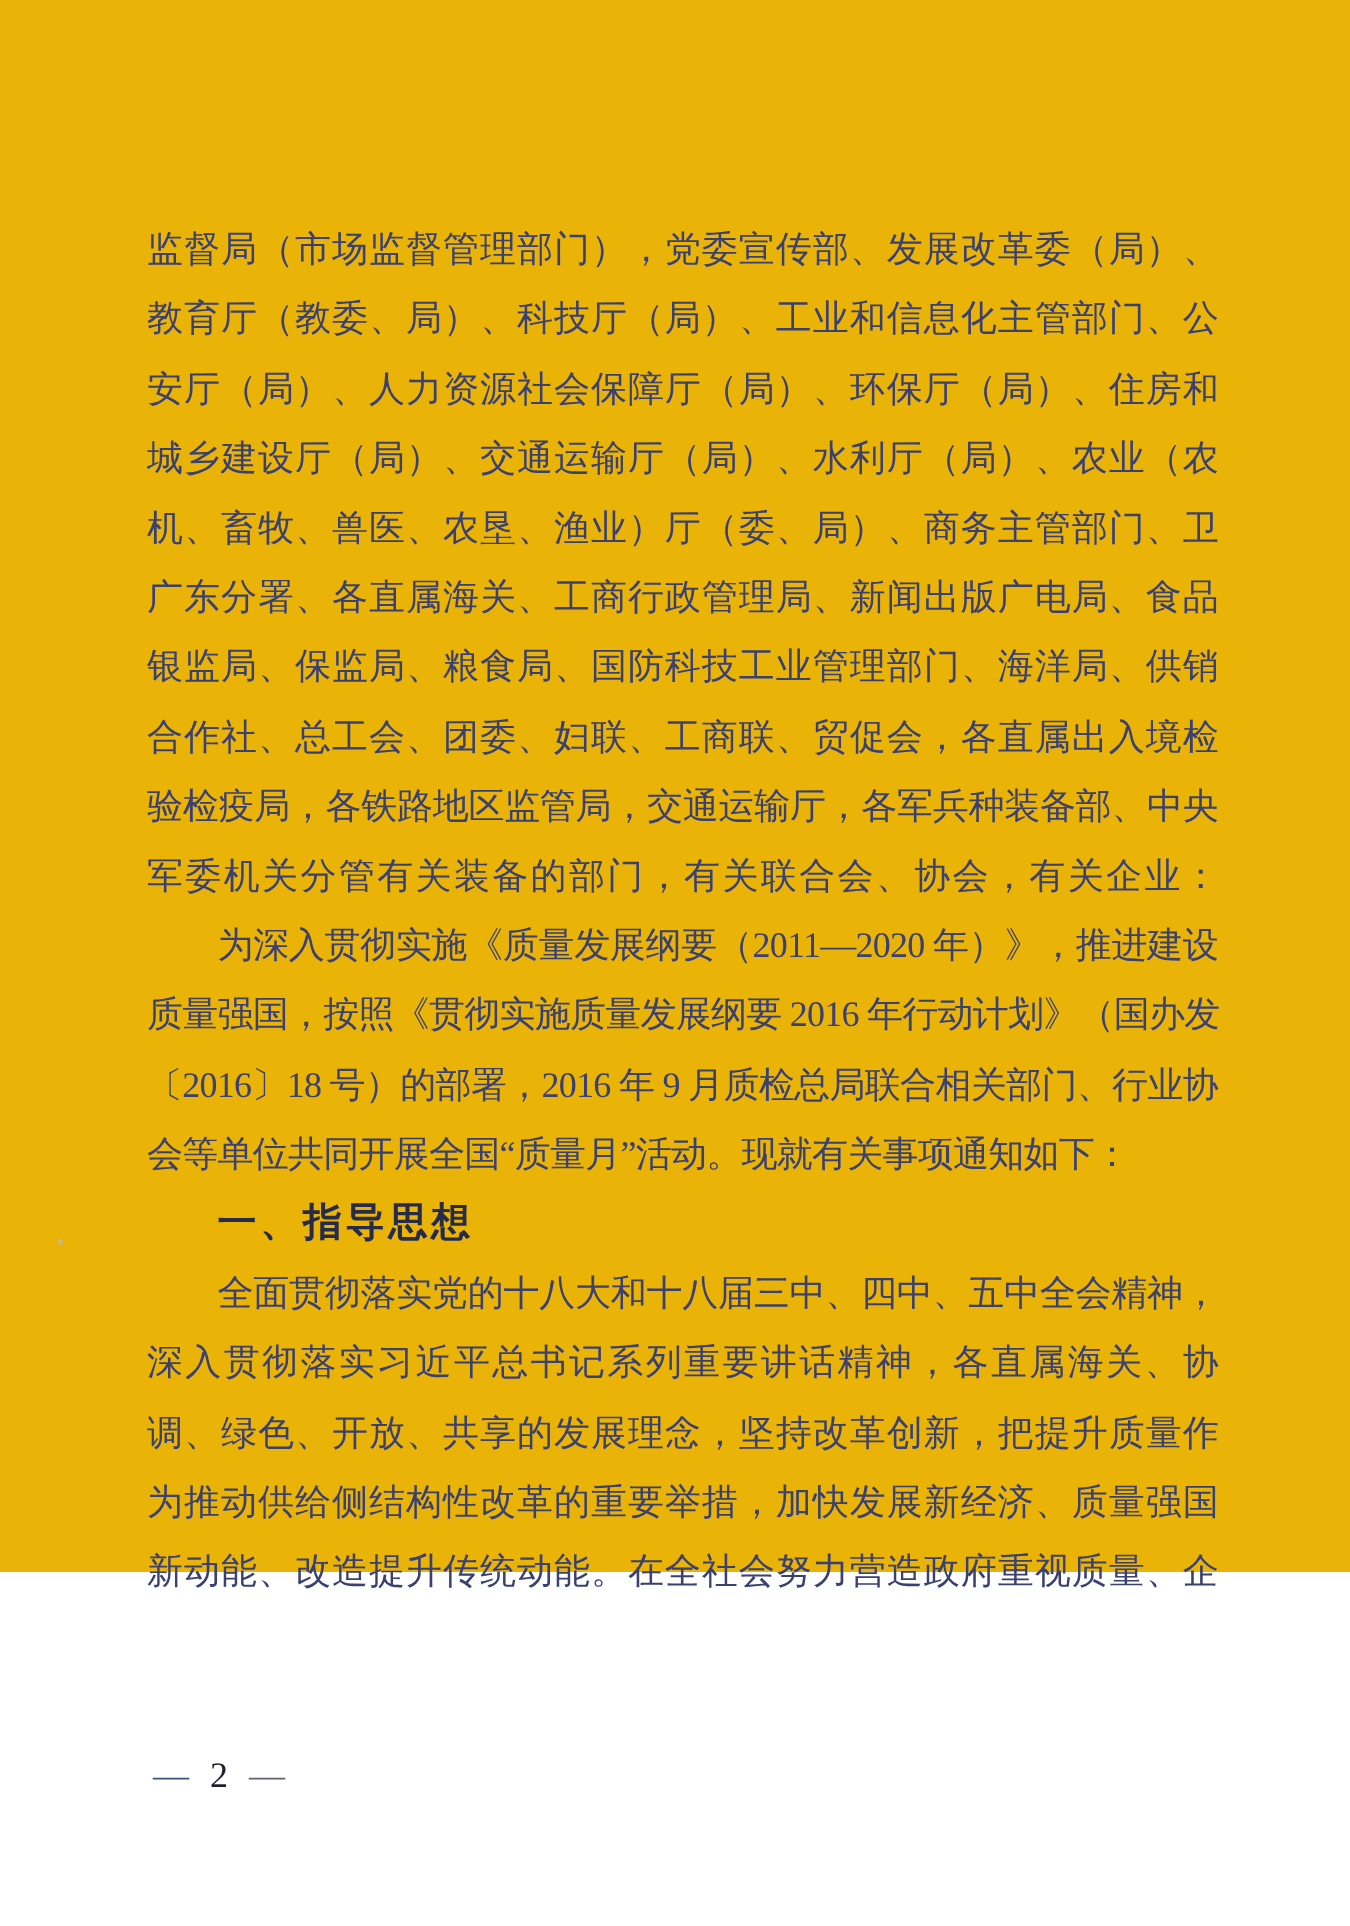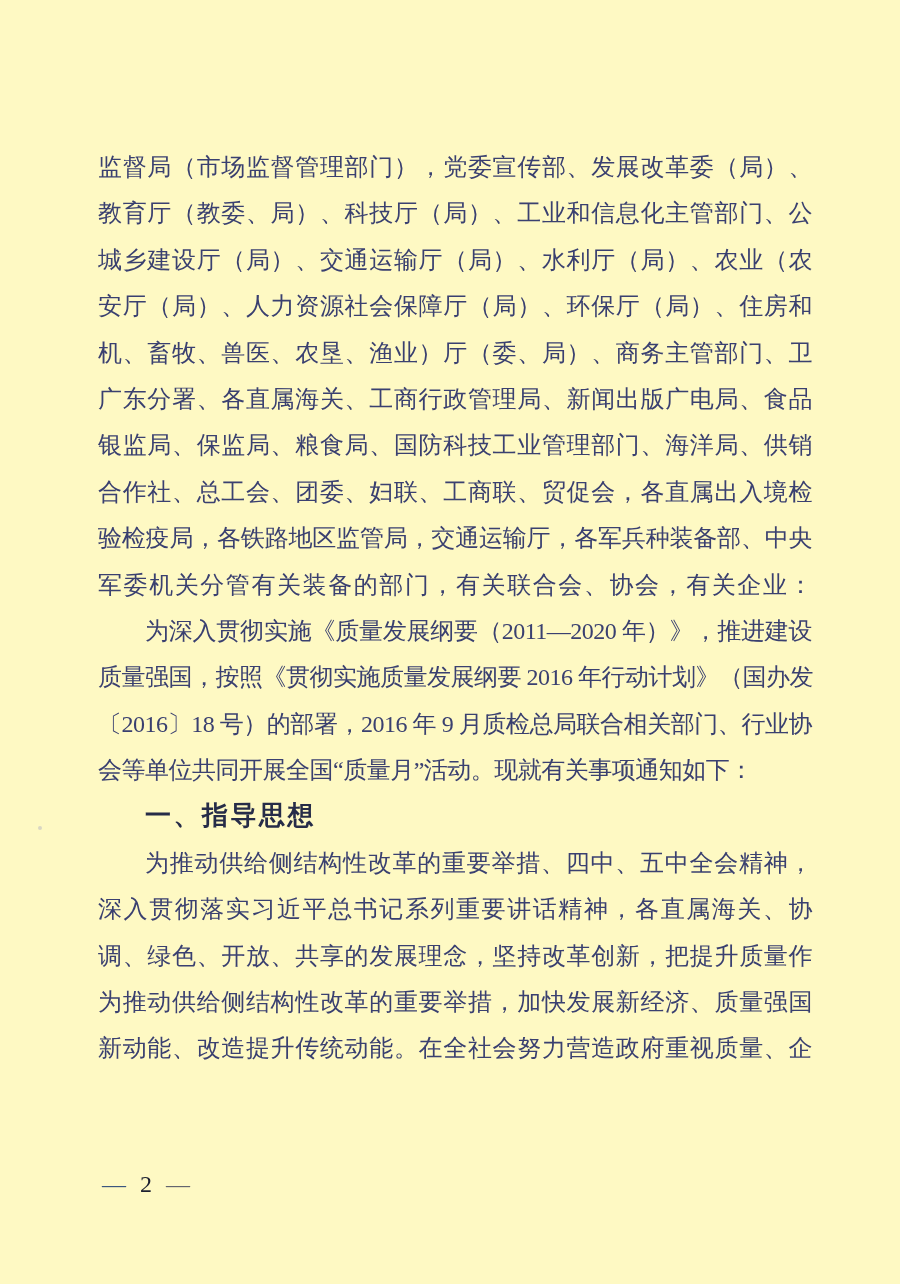--- a/index.html
+++ b/index.html
@@ -10,22 +10,22 @@
     width: 900px;
     height: 1284px;
     position: relative;
     background: #ffffff;
     overflow: hidden;
   }
   .page {
     position: absolute;
     left: 0; top: 0;
     width: 900px;
-    height: 1284px;
-    background: #fef9c3;
+    height: 1048px;
+    background: #eab308;
   }
   .text-block {
     position: absolute;
     left: 98px;
     top: 144px;
     width: 714px;
     color: #3a4070;
     font-family: "Liberation Serif", "DejaVu Serif", serif;
     font-size: 24px;
     letter-spacing: -0.5px;
@@ -39,21 +39,21 @@
   }
   .line.short {
     text-align: center;
     text-align-last: left;
   }
   .line.indent {
     text-indent: 47px;
     font-family: Liberation Serif, serif;
   }
   .line.heading {
-    font-family: Liberation Serif, serif;
+    font-family: Liberation Mono, monospace;
     font-weight: 700;
     font-size: 26px;
     letter-spacing: 2.5px;
     color: #262c48;
     text-align: left;
     text-align-last: left;
   }
   .footer {
     position: absolute;
     left: 102px;
@@ -79,34 +79,34 @@
   }
 </style>
 </head>
 <body>
 
 <div class="page">
 
   <div class="text-block">
     <div class="line">监督局（市场监督管理部门），党委宣传部、发展改革委（局）、</div>
     <div class="line">教育厅（教委、局）、科技厅（局）、工业和信息化主管部门、公</div>
+    <div class="line">安厅（局）、人力资源社会保障厅（局）、环保厅（局）、住房和</div>
     <div class="line">城乡建设厅（局）、交通运输厅（局）、水利厅（局）、农业（农</div>
-    <div class="line">安厅（局）、人力资源社会保障厅（局）、环保厅（局）、住房和</div>
     <div class="line">机、畜牧、兽医、农垦、渔业）厅（委、局）、商务主管部门、卫</div>
     <div class="line">广东分署、各直属海关、工商行政管理局、新闻出版广电局、食品</div>
     <div class="line">银监局、保监局、粮食局、国防科技工业管理部门、海洋局、供销</div>
     <div class="line">合作社、总工会、团委、妇联、工商联、贸促会，各直属出入境检</div>
     <div class="line">验检疫局，各铁路地区监管局，交通运输厅，各军兵种装备部、中央</div>
     <div class="line">军委机关分管有关装备的部门，有关联合会、协会，有关企业：</div>
     <div class="line indent">为深入贯彻实施《质量发展纲要（2011—2020 年）》，推进建设</div>
     <div class="line">质量强国，按照《贯彻实施质量发展纲要 2016 年行动计划》（国办发</div>
     <div class="line">〔2016〕18 号）的部署，2016 年 9 月质检总局联合相关部门、行业协</div>
     <div class="line short">会等单位共同开展全国“质量月”活动。现就有关事项通知如下：</div>
     <div class="line heading indent">一、指导思想</div>
-    <div class="line indent">为推动供给侧结构性改革的重要举措、四中、五中全会精神，</div>
+    <div class="line indent">全面贯彻落实党的十八大和十八届三中、四中、五中全会精神，</div>
     <div class="line">深入贯彻落实习近平总书记系列重要讲话精神，各直属海关、协</div>
     <div class="line">调、绿色、开放、共享的发展理念，坚持改革创新，把提升质量作</div>
     <div class="line">为推动供给侧结构性改革的重要举措，加快发展新经济、质量强国</div>
     <div class="line">新动能、改造提升传统动能。在全社会努力营造政府重视质量、企</div>
   </div>
 
   <div class="footer">
     <span class="dash-left">—</span>
     <span class="page-num">2</span>
     <span class="dash-right">—</span>

